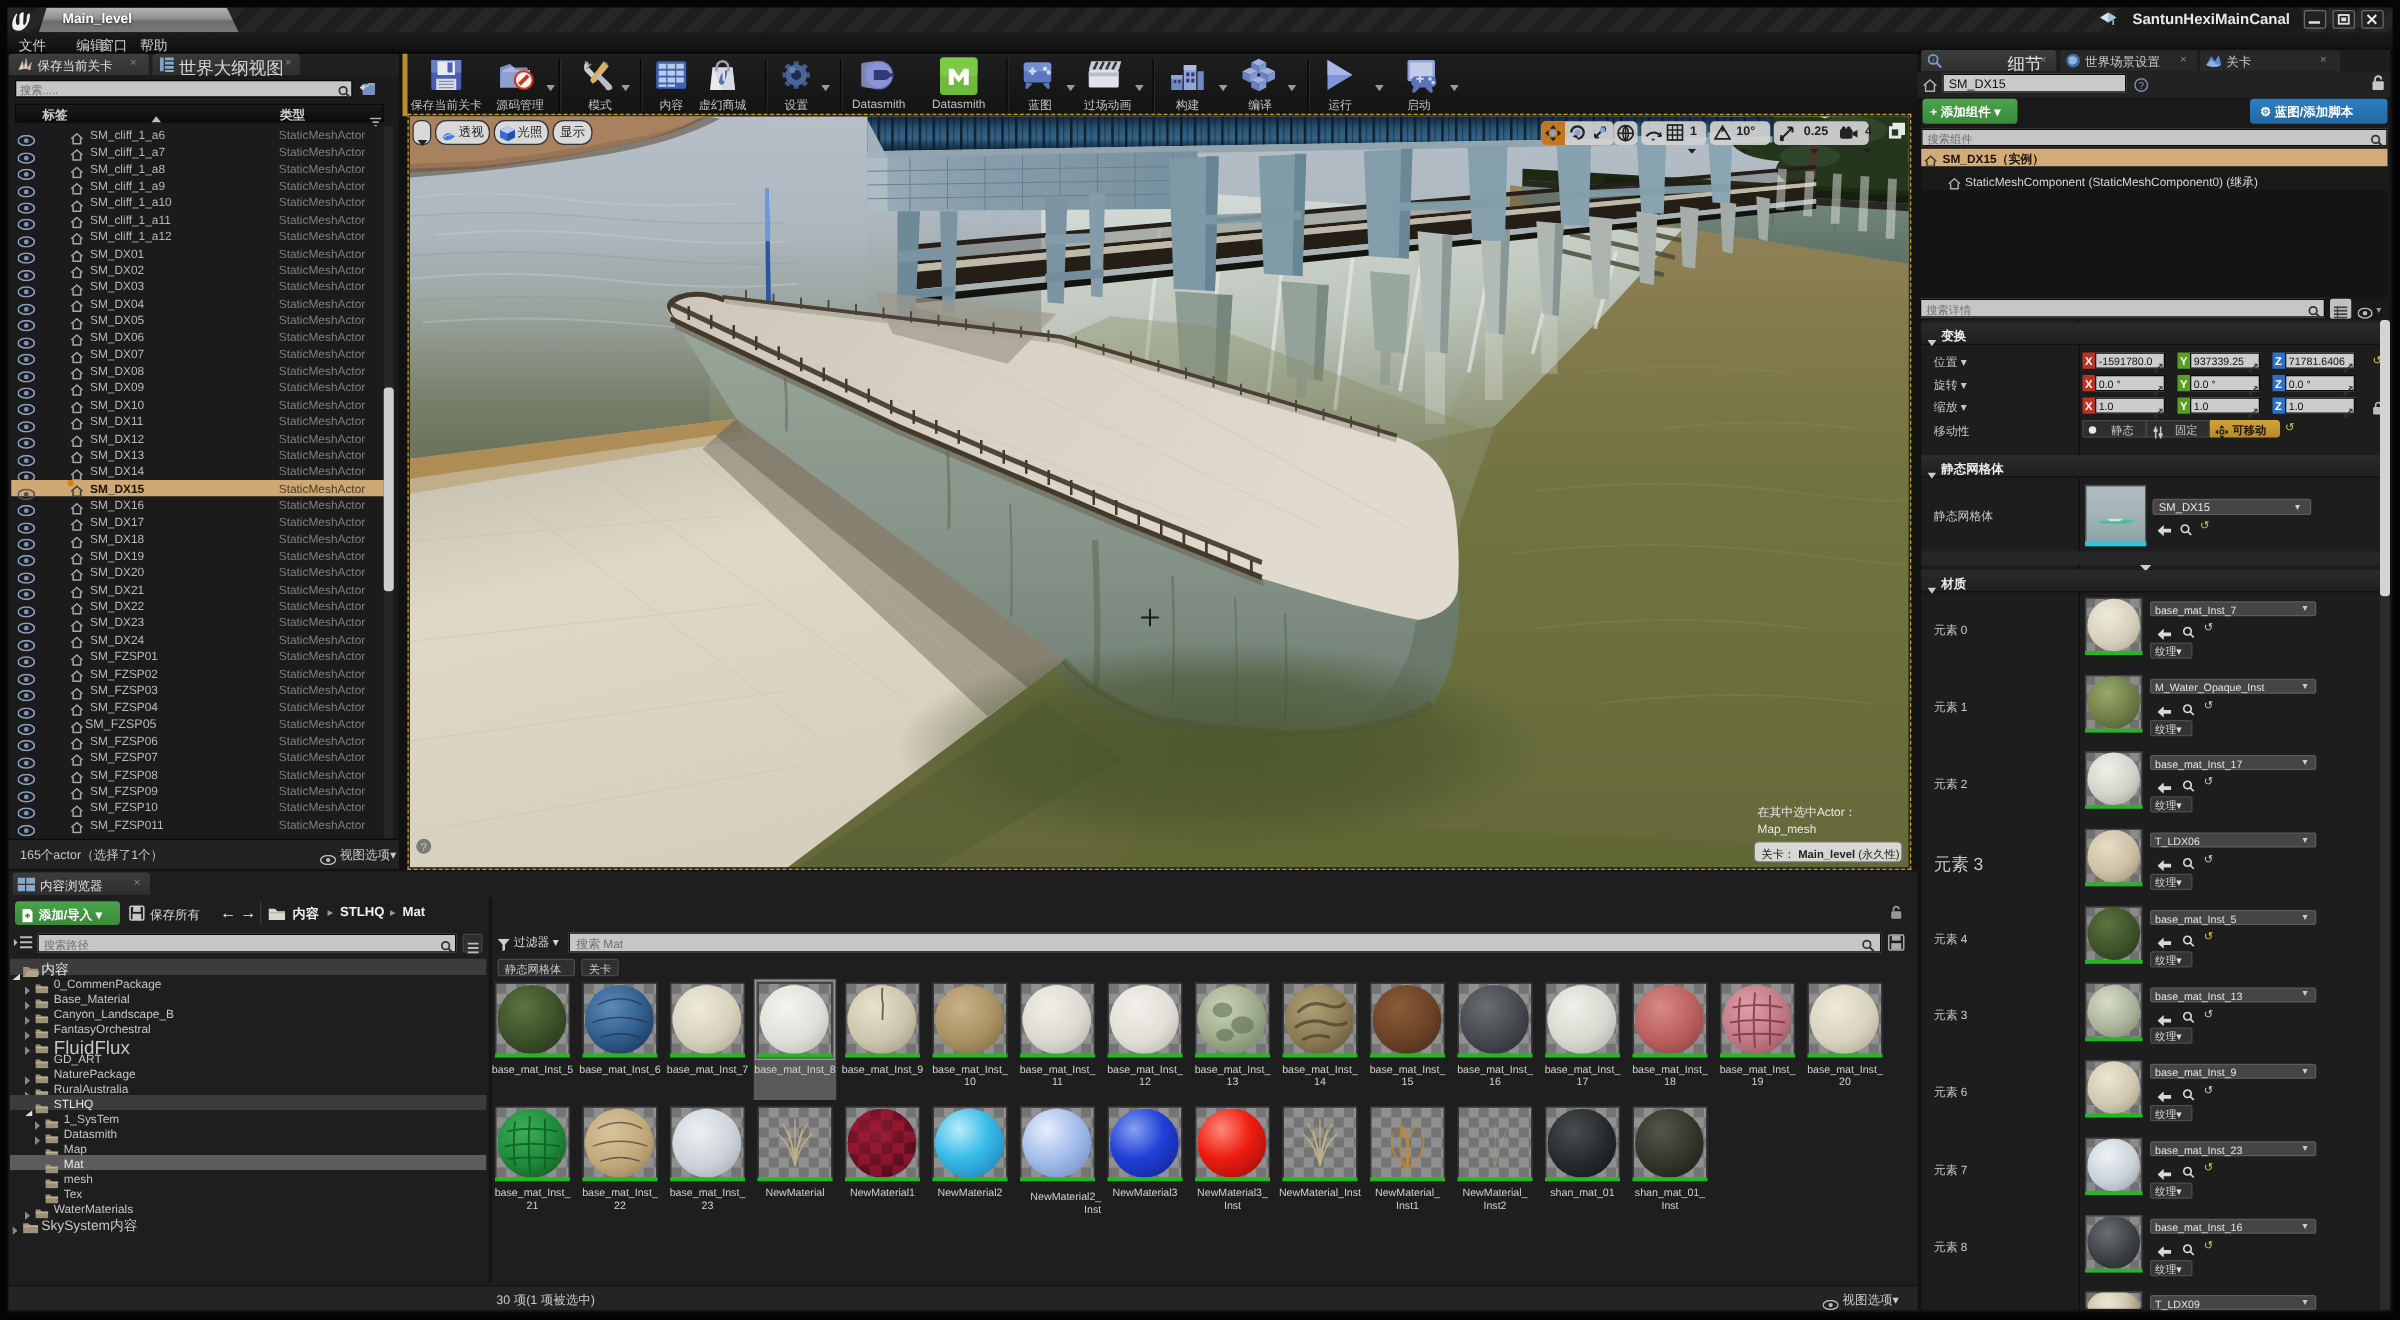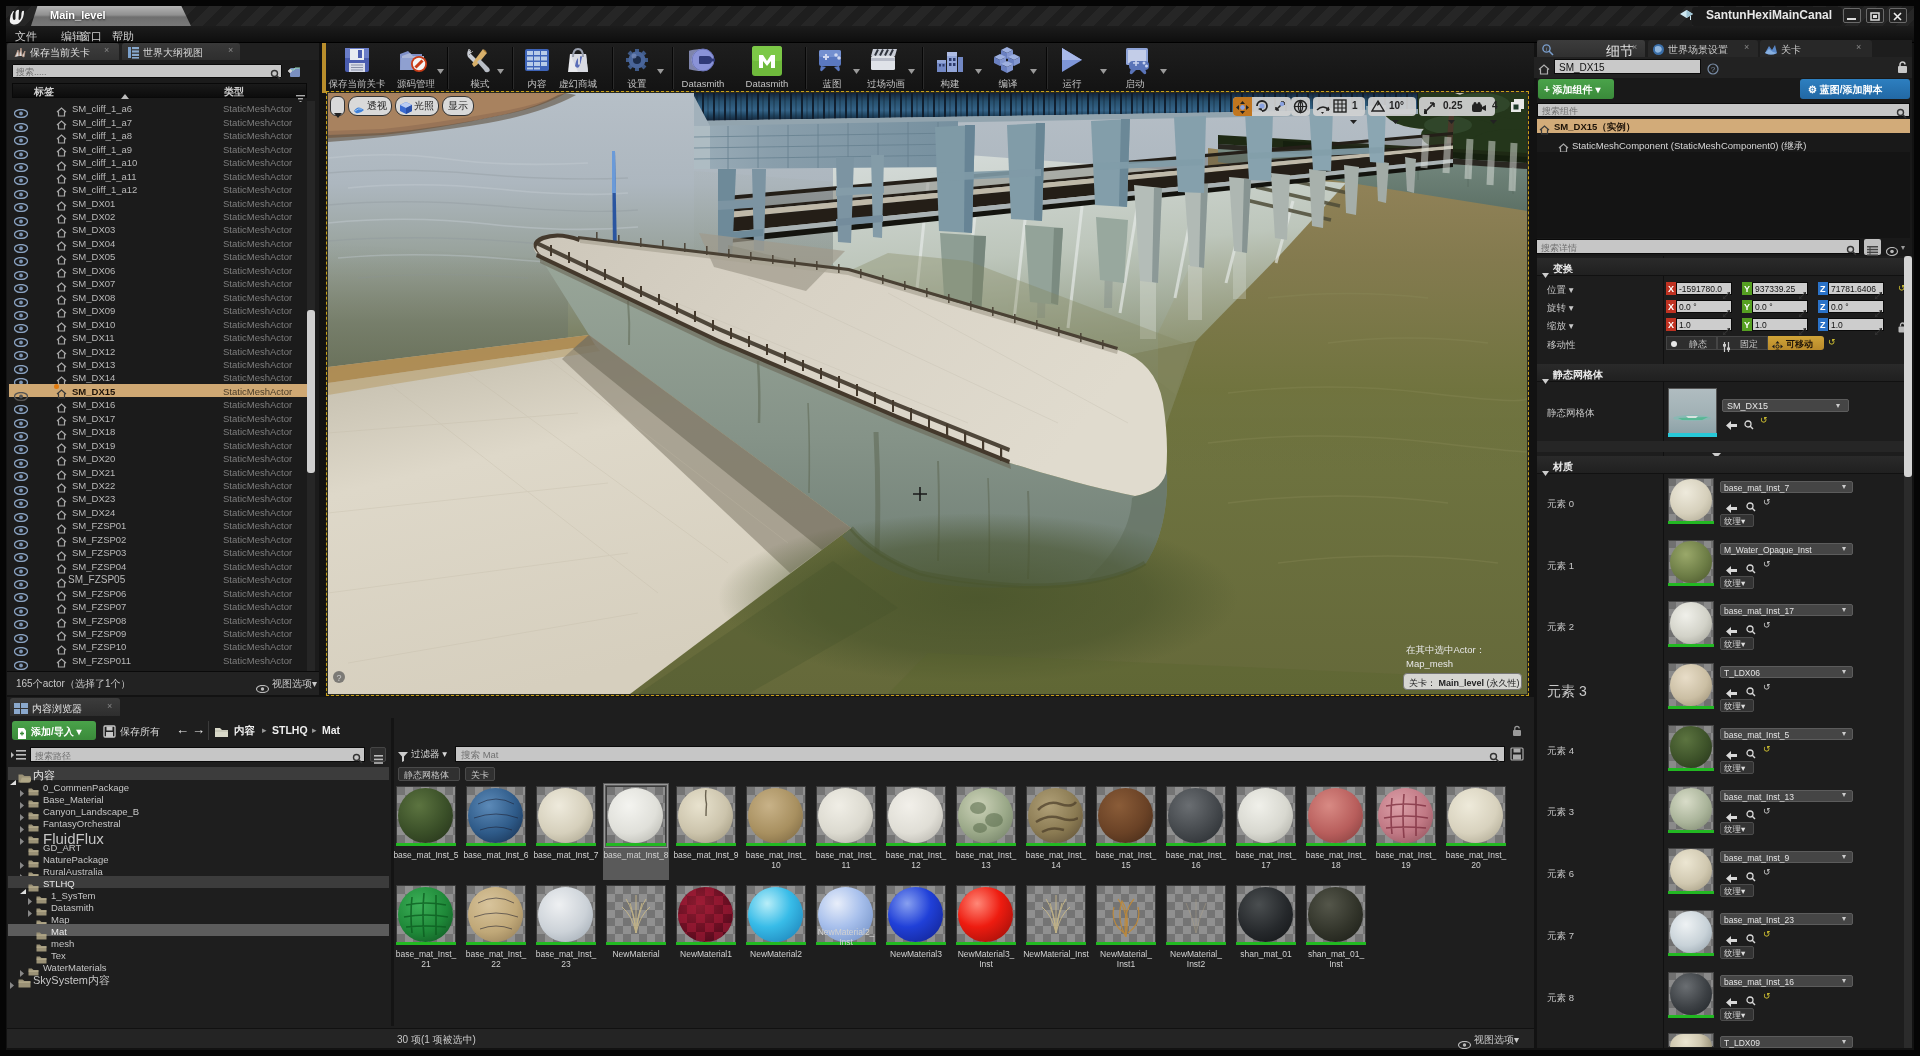--- a/index.html
+++ b/index.html
@@ -57,21 +57,21 @@
 <div class="abs txt" style="left:30px;top:46px;font-size:10px;color:#e0e0e0">保存当前关卡</div>
 <div class="abs txt" style="left:104px;top:45px;font-size:9px;color:#888">×</div>
 <div class="abs" style="left:122px;top:43px;width:118px;height:17px;background:linear-gradient(#393939,#2e2e2e);border-radius:3px 3px 0 0"></div>
 <div class="abs" style="left:127px;top:45px;width:13px;height:13px"><svg width="13" height="13">
       <rect x="1" y="1" width="3" height="11" fill="#7aa0cc"></rect>
       <rect x="5" y="1" width="7" height="2.2" fill="#88a8cc"></rect>
       <rect x="5" y="4.4" width="7" height="2.2" fill="#88a8cc"></rect>
       <rect x="5" y="7.8" width="7" height="2.2" fill="#88a8cc"></rect>
       <rect x="5" y="11" width="7" height="1.6" fill="#88a8cc"></rect>
     </svg></div>
-<div class="abs txt" style="left:143px;top:46px;font-size:10px;color:#d5d5d5">世界大纲视图</div>
+<div class="abs txt" style="left:143px;top:46px;font-size:14px;color:#d5d5d5">世界大纲视图</div>
 <div class="abs txt" style="left:228px;top:45px;font-size:9px;color:#888">×</div>
 
 <div class="abs" style="left:12px;top:64px;width:270px;height:14px;background:#c6c6c6;border:1px solid #090909;border-radius:1px"></div>
 <div class="abs txt" style="left:16px;top:66px;font-size:9px;color:#6f6f6f">搜索.....</div>
 <div class="abs" style="left:270px;top:66px;width:11px;height:11px"><svg width="11" height="11">
       <circle cx="4.5" cy="4.5" r="3" fill="none" stroke="#333" stroke-width="1.4"></circle>
       <path d="M7 7 L10 10" stroke="#333" stroke-width="1.6"></path>
     </svg></div>
 <div class="abs" style="left:287px;top:64px;width:14px;height:13px"><svg width="14" height="13">
       <rect x="3" y="3" width="10" height="9" rx="1" fill="#7a8fc0"></rect>
@@ -1897,21 +1897,21 @@
 <div class="abs" style="left:678px;top:887px;width:55px;height:55px;border-radius:50%;background:repeating-conic-gradient(rgba(180,30,60,0.45) 0 25%,rgba(0,0,0,0) 0 50%) 0 0/18px 18px"></div>
 <div class="abs" style="left:676px;top:942px;width:60px;height:3px;background:#22b822"></div>
 <div class="abs txt" style="left:671px;top:949px;width:70px;text-align:center;font-size:8.5px;color:#d2d2d2">NewMaterial1</div>
 <div class="abs" style="left:746px;top:885px;width:60px;height:60px;background:repeating-conic-gradient(#909090 0 25%,#747474 0 50%) 0 0/16px 16px;border:1px solid #3a3a3a"></div>
 <div class="abs" style="left:748px;top:887px;width:55px;height:55px;border-radius:50%;background:radial-gradient(circle at 35% 30%,#b8eef8,#38bce8 45%,#1878b0)"></div>
 <div class="abs" style="left:746px;top:942px;width:60px;height:3px;background:#22b822"></div>
 <div class="abs txt" style="left:741px;top:949px;width:70px;text-align:center;font-size:8.5px;color:#d2d2d2">NewMaterial2</div>
 <div class="abs" style="left:816px;top:885px;width:60px;height:60px;background:repeating-conic-gradient(#909090 0 25%,#747474 0 50%) 0 0/16px 16px;border:1px solid #3a3a3a"></div>
 <div class="abs" style="left:818px;top:887px;width:55px;height:55px;border-radius:50%;background:radial-gradient(circle at 35% 30%,#e8eefa,#a8c0ec 45%,#6888c0)"></div>
 <div class="abs" style="left:816px;top:942px;width:60px;height:3px;background:#22b822"></div>
-<div class="abs txt" style="left:811px;top:927px;width:70px;text-align:center;font-size:8.5px;color:#d2d2d2">NewMaterial2_<br>Inst</div>
+<div class="abs txt" style="left:811px;top:952px;width:70px;text-align:right;font-size:8.5px;color:#d2d2d2">NewMaterial2_<br>Inst</div>
 <div class="abs" style="left:886px;top:885px;width:60px;height:60px;background:repeating-conic-gradient(#909090 0 25%,#747474 0 50%) 0 0/16px 16px;border:1px solid #3a3a3a"></div>
 <div class="abs" style="left:888px;top:887px;width:55px;height:55px;border-radius:50%;background:radial-gradient(circle at 35% 30%,#88a0f0,#2040d8 45%,#101e88)"></div>
 <div class="abs" style="left:886px;top:942px;width:60px;height:3px;background:#22b822"></div>
 <div class="abs txt" style="left:881px;top:949px;width:70px;text-align:center;font-size:8.5px;color:#d2d2d2">NewMaterial3</div>
 <div class="abs" style="left:956px;top:885px;width:60px;height:60px;background:repeating-conic-gradient(#909090 0 25%,#747474 0 50%) 0 0/16px 16px;border:1px solid #3a3a3a"></div>
 <div class="abs" style="left:958px;top:887px;width:55px;height:55px;border-radius:50%;background:radial-gradient(circle at 35% 30%,#ff8878,#ee1c10 45%,#900c08)"></div>
 <div class="abs" style="left:956px;top:942px;width:60px;height:3px;background:#22b822"></div>
 <div class="abs txt" style="left:951px;top:949px;width:70px;text-align:center;font-size:8.5px;color:#d2d2d2">NewMaterial3_<br>Inst</div>
 <div class="abs" style="left:1026px;top:885px;width:60px;height:60px;background:repeating-conic-gradient(#909090 0 25%,#747474 0 50%) 0 0/16px 16px;border:1px solid #3a3a3a"></div>
 <div class="abs" style="left:1038px;top:893px;width:36px;height:40px"><svg width="36" height="40">

